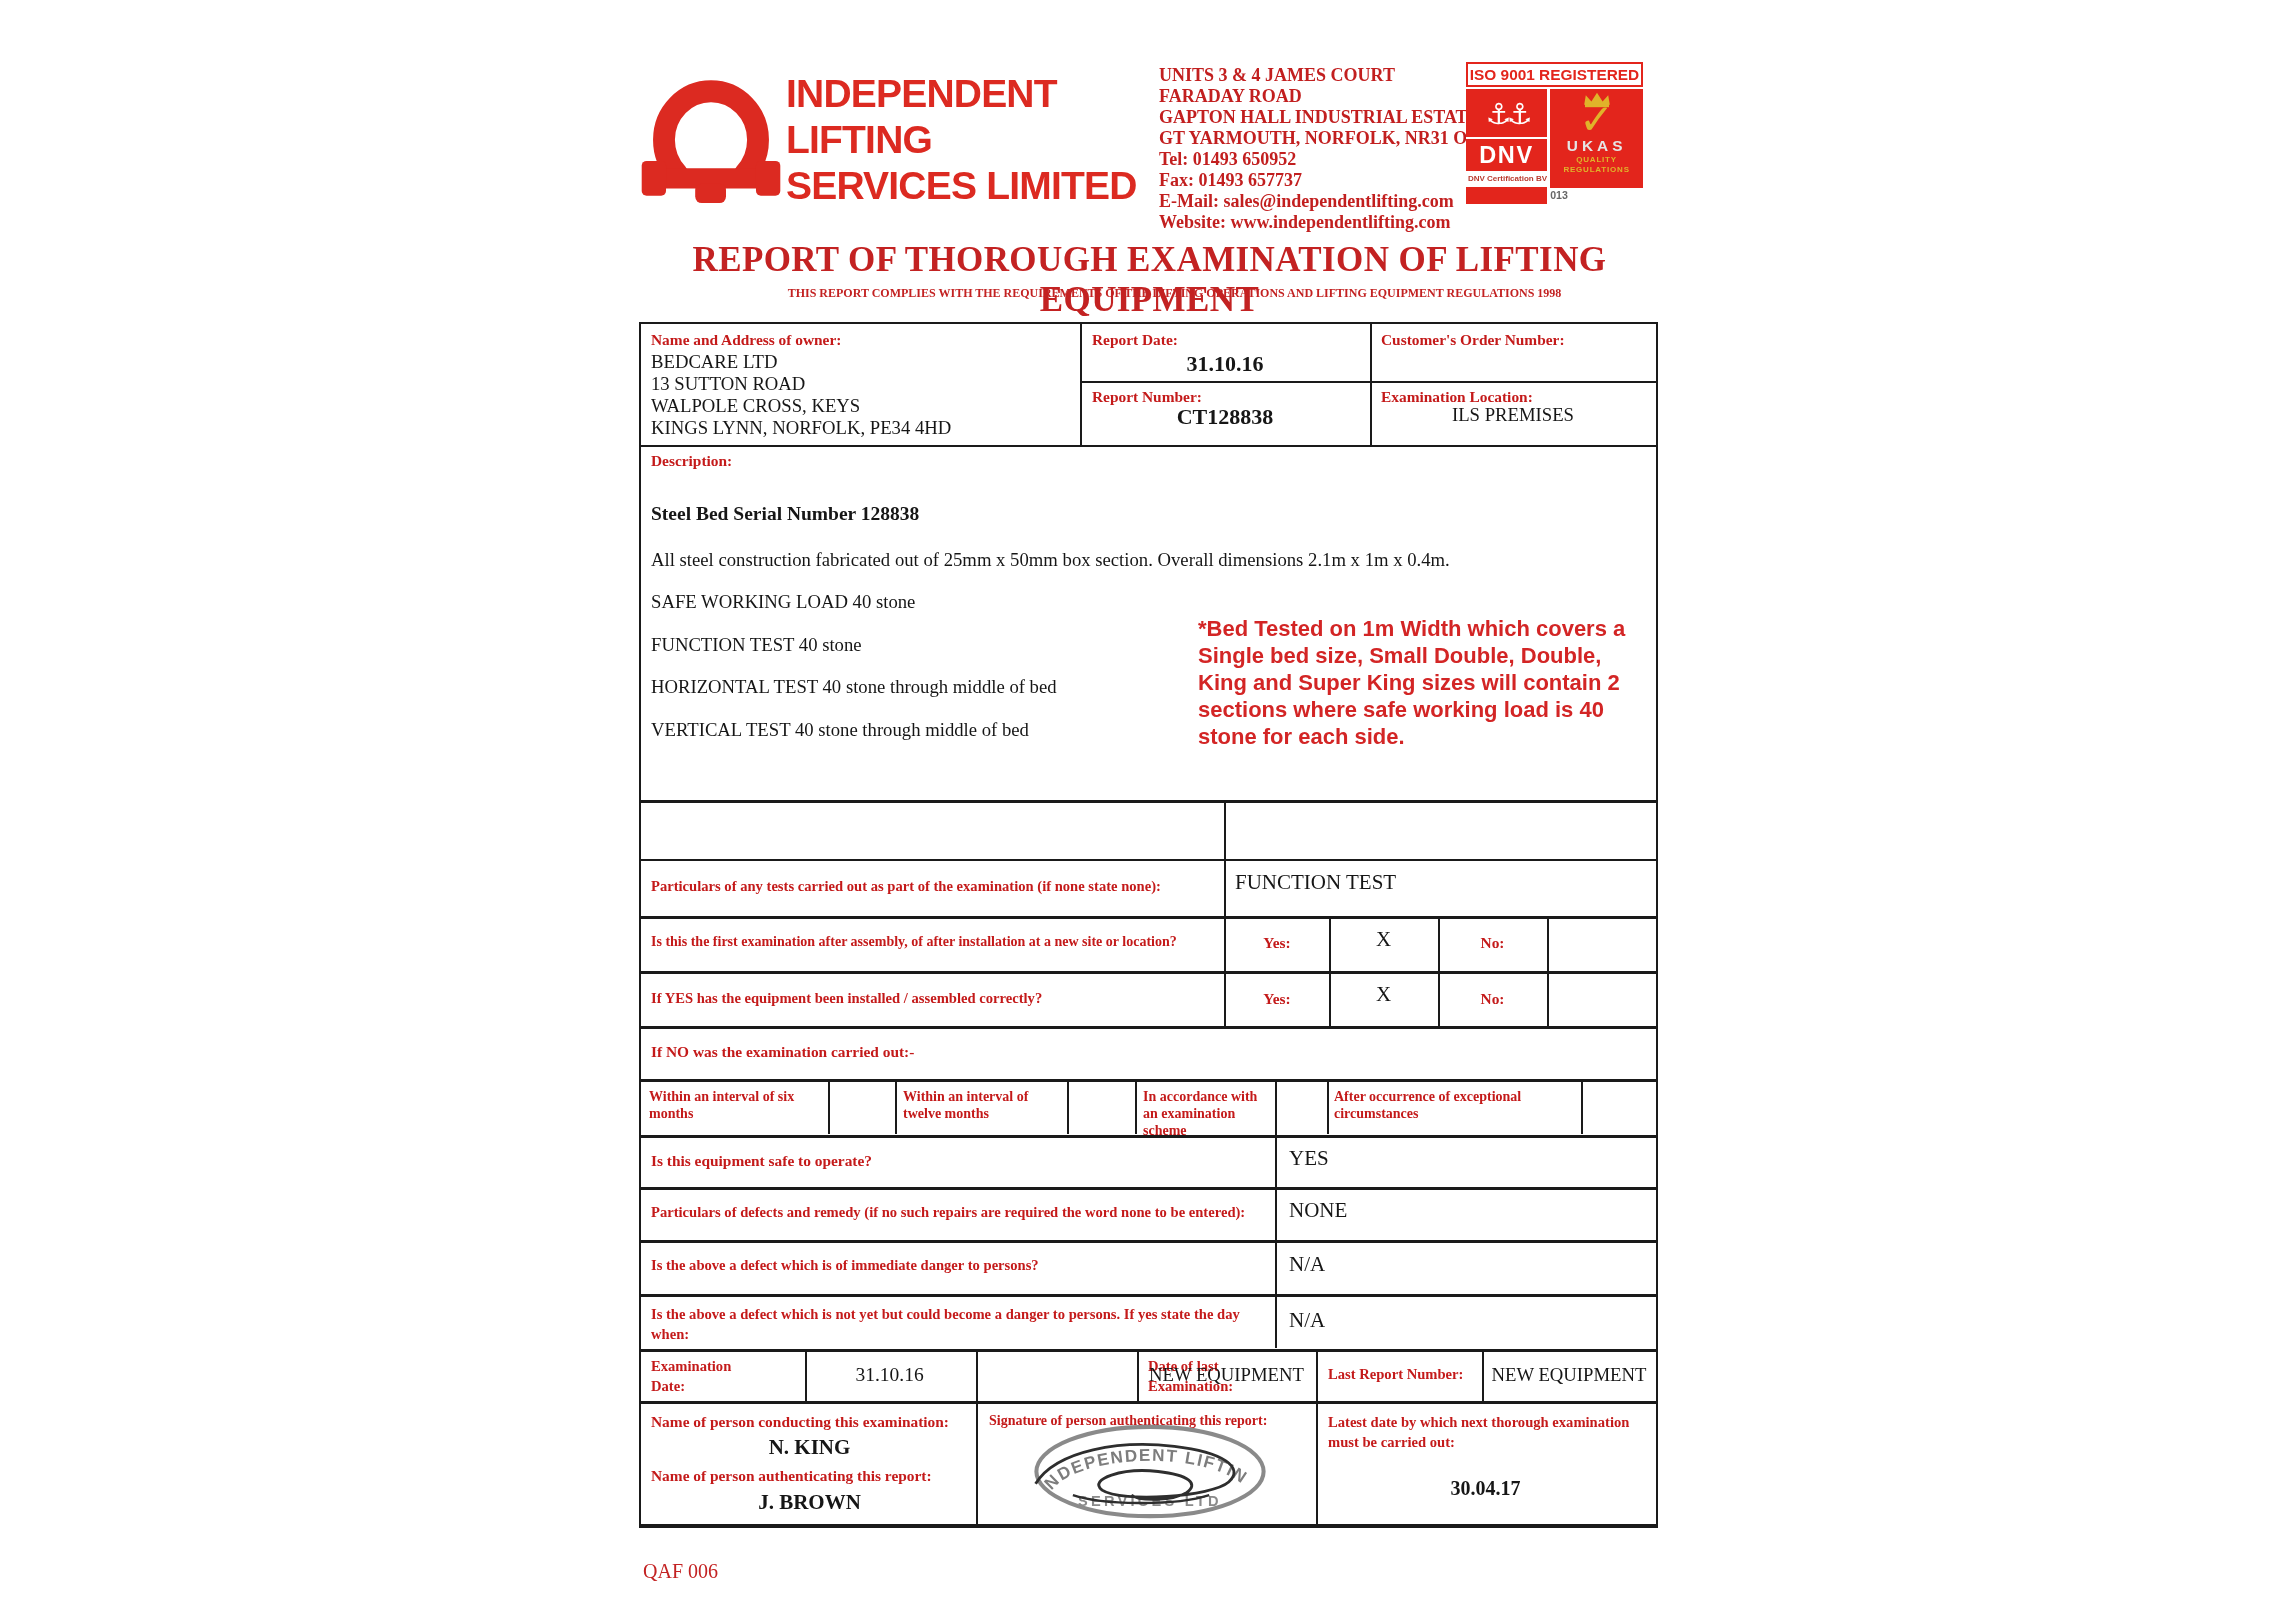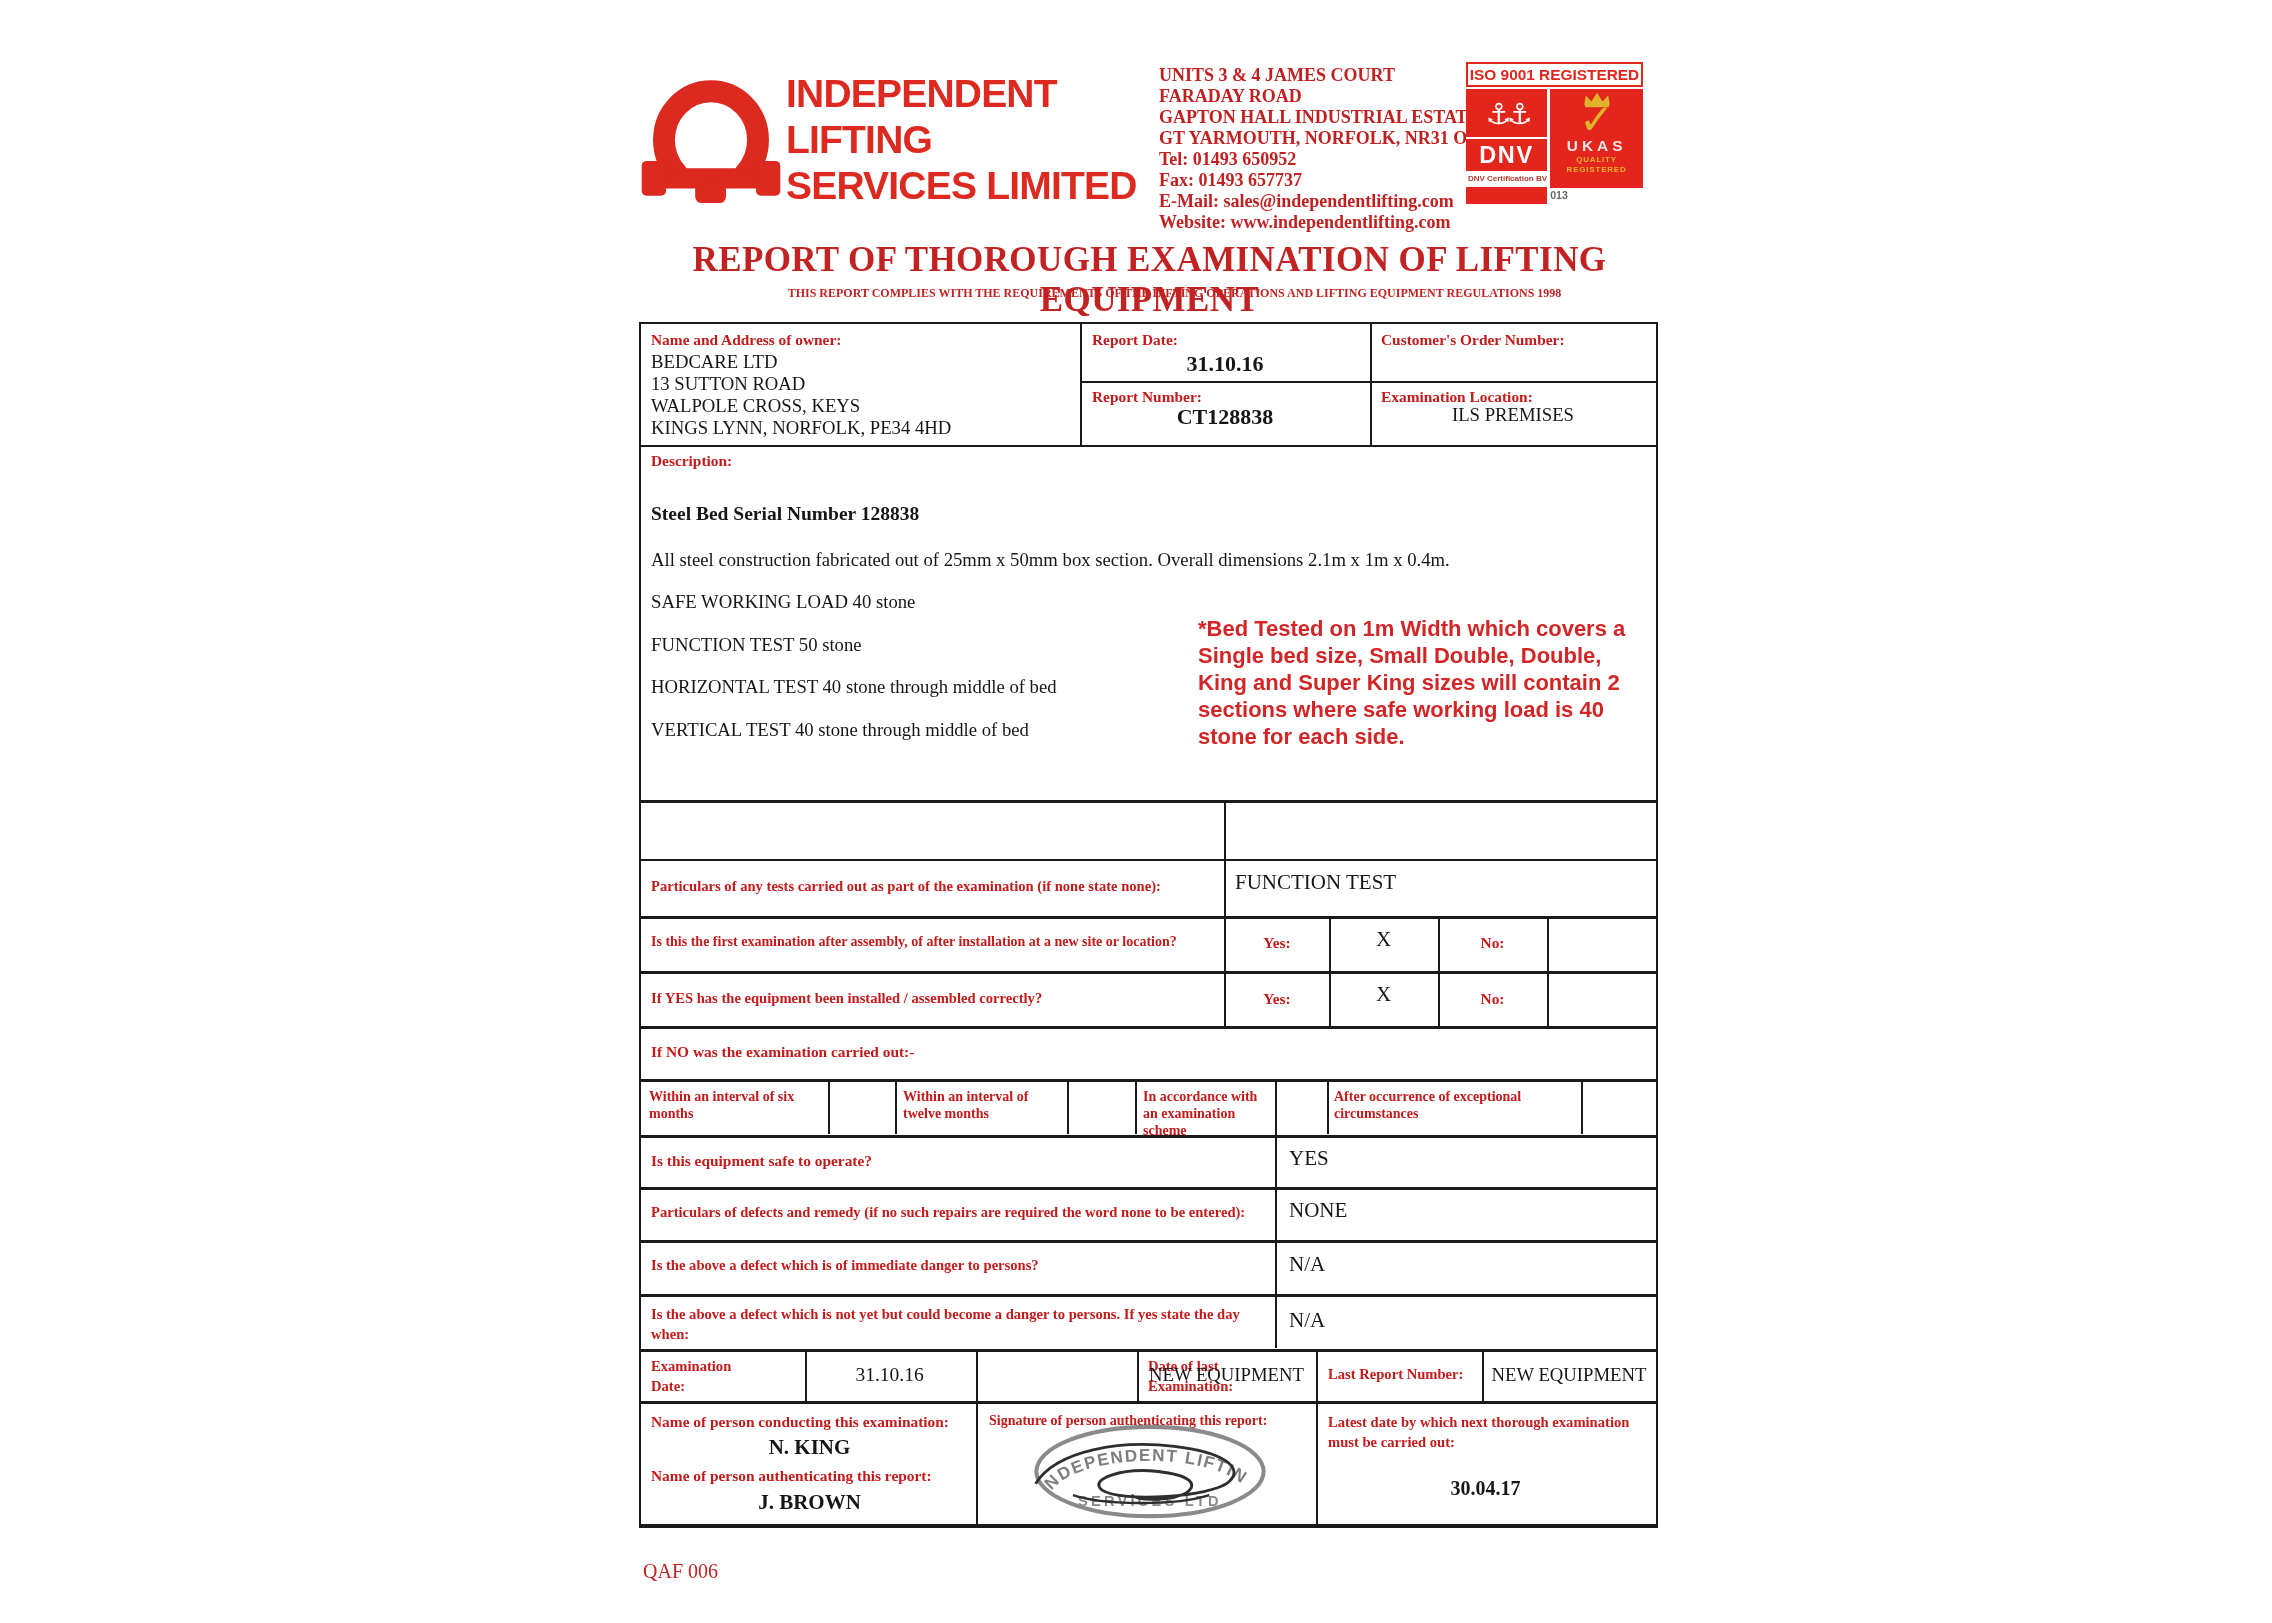--- a/index.html
+++ b/index.html
@@ -83,21 +83,21 @@
         <div class="badge-dnv-sub">DNV Certification BV</div>
       </div>
       <div class="badge-right">
         <svg width="36" height="16" viewBox="0 0 44 20" style="margin-top:3.2px">
           <polygon points="6,16 8,4 15,12 22,1 29,12 36,4 38,16" fill="#e0b32a"></polygon>
           <rect x="7" y="15" width="30" height="4" fill="#e0b32a"></rect>
         </svg>
         <div class="badge-check">✓</div>
         <div class="badge-ukas">UKAS</div>
         <div class="badge-sub">QUALITY</div>
-        <div class="badge-sub">REGISTERED</div>
+        <div class="badge-sub">REGULATIONS</div>
         <div class="badge-code">013</div>
       </div>
     </div>
   </div>
 
   <div class="title">REPORT OF THOROUGH EXAMINATION OF LIFTING EQUIPMENT</div>
   <div class="subtitle">THIS REPORT COMPLIES WITH THE REQUIREMENTS OF THE LIFTING OPERATIONS AND LIFTING EQUIPMENT REGULATIONS 1998</div>
 
   <div class="hl" style="left:639px;top:322px;width:1019px"></div>
   <div class="hl" style="left:1080px;top:381px;width:578px"></div>
@@ -148,21 +148,21 @@
   <div class="lbl" style="left:1092px;top:387px">Report Number:</div>
   <div class="val center" style="left:1080px;width:290px;top:404px;font-weight:bold;font-size:22px">CT128838</div>
   <div class="lbl" style="left:1381px;top:330px;width:268px">Customer's Order Number:</div>
   <div class="lbl" style="left:1381px;top:387px">Examination Location:</div>
   <div class="val center" style="left:1370px;width:286px;top:404px;font-size:18.7px">ILS PREMISES</div>
 
   <div class="lbl" style="left:651px;top:451px">Description:</div>
   <div class="val" style="left:651px;top:503px;font-weight:bold;font-size:19.5px">Steel Bed Serial Number 128838</div>
   <div class="val" style="left:651px;top:549px;font-size:18.7px">All steel construction fabricated out of 25mm x 50mm box section. Overall dimensions 2.1m x 1m x 0.4m.</div>
   <div class="val" style="left:651px;top:591px;font-size:18.7px">SAFE WORKING LOAD 40 stone</div>
-  <div class="val" style="left:651px;top:634px;font-size:18.7px">FUNCTION TEST 50 stone</div>
+  <div class="val" style="left:651px;top:634px;font-size:18.7px">FUNCTION TEST 40 stone</div>
   <div class="val" style="left:651px;top:676px;font-size:18.7px">HORIZONTAL TEST 40 stone through middle of bed</div>
   <div class="val" style="left:651px;top:719px;font-size:18.7px">VERTICAL TEST 40 stone through middle of bed</div>
   <div class="note">*Bed Tested on 1m Width which covers a Single bed size, Small Double, Double, King and Super King sizes will contain 2 sections where safe working load is 40 stone for each side.</div>
 
   <div class="lbl" style="left:651px;top:877px;font-size:14.6px;white-space:nowrap">Particulars of any tests carried out as part of the examination (if none state none):</div>
   <div class="val" style="left:1235px;top:870px;font-size:21px">FUNCTION TEST</div>
 
   <div class="lbl" style="left:651px;top:933px;font-size:14px;white-space:nowrap">Is this the first examination after assembly, of after installation at a new site or location?</div>
   <div class="lbl center" style="left:1224px;width:106px;top:933px">Yes:</div>
   <div class="qmark" style="left:1329px;width:109px;top:927px">X</div>

